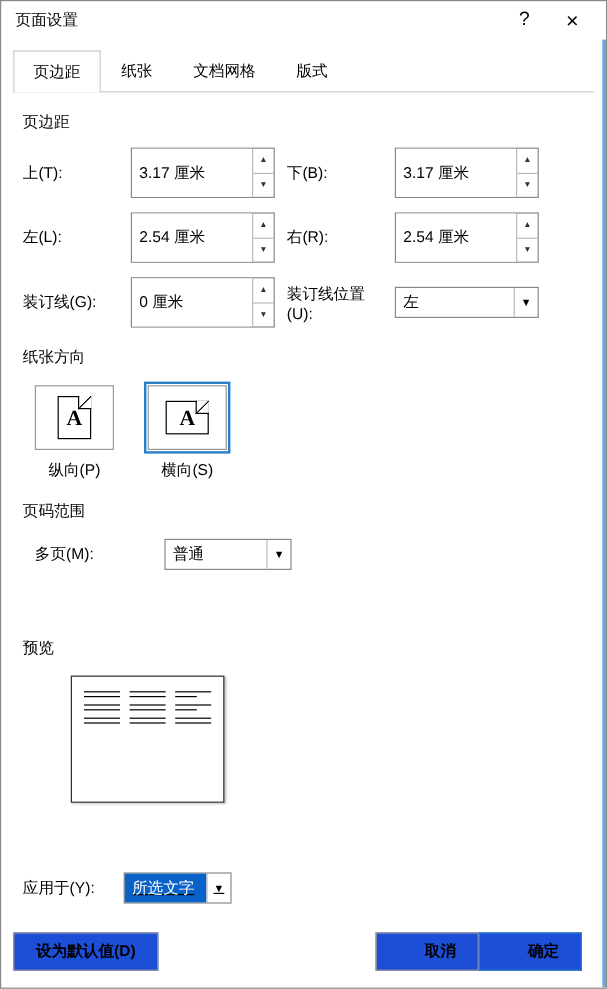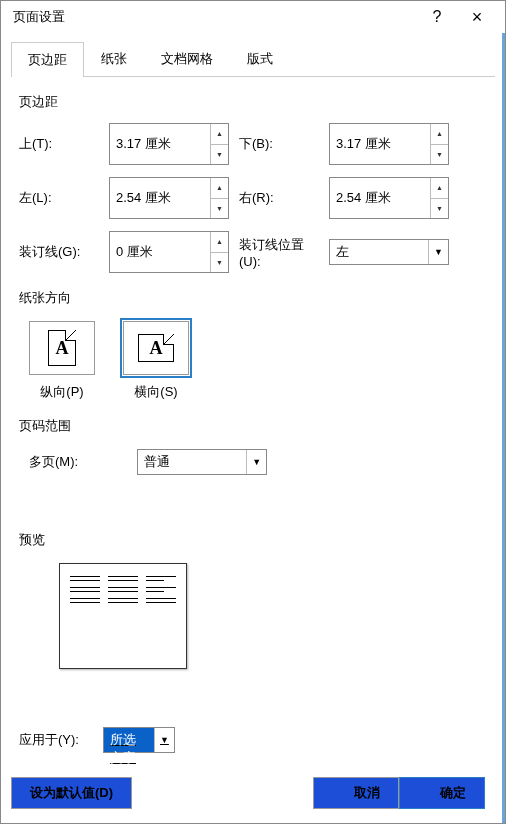--- a/index.html
+++ b/index.html
@@ -26,27 +26,27 @@
 .orient-item { text-align: center; }
 .orient-box { width: 66px; height: 54px; border: 1px solid #999; display: flex; align-items: center; justify-content: center; margin-bottom: 8px; background: #fff; }
 .orient-box.selected { outline: 2px solid #2a7fc8; outline-offset: 1px; }
 .page-icon { border: 1.5px solid #000; position: relative; background: #fff; display: flex; align-items: center; justify-content: center; }
 .page-icon .fold { position: absolute; top: -1px; right: -1px; width: 10px; height: 10px; background: linear-gradient(135deg, #fff 47%, #000 48%, #000 53%, #fff 54%); }
 .page-icon .fold::after { content:""; position:absolute; top:0; right:0; width:10px; height:10px; border-left:1.5px solid #000; border-bottom:1.5px solid #000; }
 .page-icon span { font-family: "Times New Roman", serif; font-weight: bold; font-size: 18px; }
 .portrait { width: 28px; height: 36px; }
 .landscape { width: 36px; height: 28px; }
 .multi-row { display: flex; align-items: center; gap: 59px; margin: 14px 0 0 10px; }
-.multi-row .select { width: 130px; }
+.multi-row .select { width: 106px; }
 .preview-box { width: 128px; height: 106px; border: 1px solid #333; margin: 14px 0 0 40px; box-shadow: 1px 1px 2px rgba(0,0,0,0.3); padding: 12px 10px; display: flex; gap: 8px; }
 .preview-col { flex: 1; display: flex; flex-direction: column; gap: 3px; }
 .preview-line { height: 1px; background: #000; }
 .preview-col:last-child .preview-line:nth-child(2), .preview-col:last-child .preview-line:nth-child(5) { width: 60%; }
 .apply-row { display: flex; align-items: center; gap: 24px; position: absolute; left: 18px; bottom: 70px; }
-.apply-row .select { width: 72px; text-decoration: underline; }
+.apply-row .select { width: 90px; text-decoration: underline; }
 .apply-row .sel-val { background: #0a62c9; color: #fff; }
 .button-row { position: absolute; bottom: 14px; left: 10px; right: 10px; display: flex; }
 .btn { border: 1px solid #999; background: #1d4ed8; padding: 6px 18px; min-width: 86px; text-align: right; cursor: default; font-weight: bold; }
 .btn.default { border-color: #2a7fc8; }
 .spacer { flex: 1; }
 .right-edge { position: absolute; top: 32px; right: 0; bottom: 0; width: 3px; background: #6ba4d6; }
 </style>
 </head>
 <body>
 

